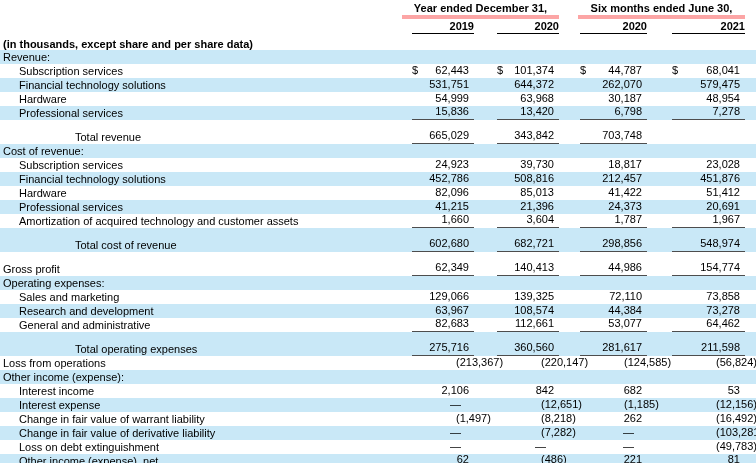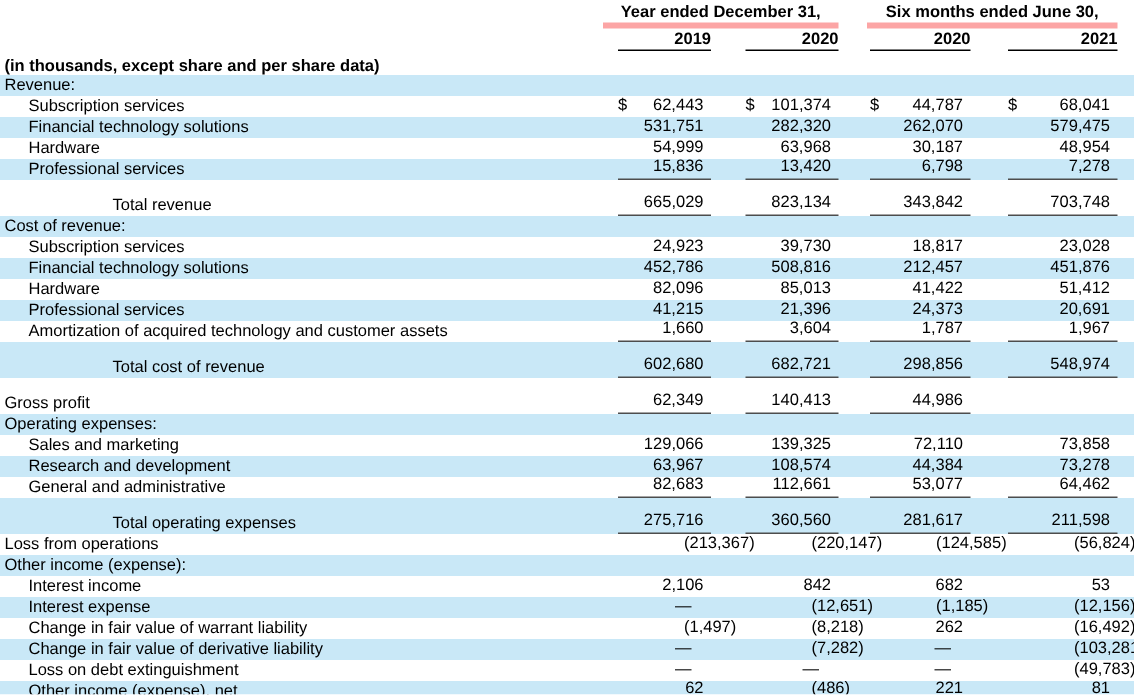--- a/index.html
+++ b/index.html
@@ -110,21 +110,21 @@
         <div class="lbl ind1">Financial technology solutions</div>
         <div class="num">
           <div class="numline">
             <span class="dollar"></span>
             <span class="val pos">531,751</span>
           </div>
         </div>
         <div class="num">
           <div class="numline">
             <span class="dollar"></span>
-            <span class="val pos">282,320</span>
+            <span class="val pos">644,372</span>
           </div>
         </div>
         <div class="num">
           <div class="numline">
             <span class="dollar"></span>
             <span class="val pos">262,070</span>
           </div>
         </div>
         <div class="num">
           <div class="numline">
@@ -191,26 +191,20 @@
         <div class="lbl ind2">Total revenue</div>
         <div class="num">
           <div class="numline sum">
             <span class="dollar"></span>
             <span class="val pos">665,029</span>
           </div>
         </div>
         <div class="num">
           <div class="numline sum">
             <span class="dollar"></span>
-            <span class="val pos">823,134</span>
-          </div>
-        </div>
-        <div class="num">
-          <div class="numline sum">
-            <span class="dollar"></span>
             <span class="val pos">343,842</span>
           </div>
         </div>
         <div class="num">
           <div class="numline sum">
             <span class="dollar"></span>
             <span class="val pos">703,748</span>
           </div>
         </div>
       </div>
@@ -390,20 +384,26 @@
         <div class="num">
           <div class="numline sum">
             <span class="dollar"></span>
             <span class="val pos">140,413</span>
           </div>
         </div>
         <div class="num">
           <div class="numline sum">
             <span class="dollar"></span>
             <span class="val pos">44,986</span>
+          </div>
+        </div>
+        <div class="num">
+          <div class="numline sum">
+            <span class="dollar"></span>
+            <span class="val pos">154,774</span>
           </div>
         </div>
       </div>
       <div class="row shaded">
         <div class="lbl ind0">Operating expenses:</div>
       </div>
       <div class="row">
         <div class="lbl ind1">Sales and marketing</div>
         <div class="num">
           <div class="numline">

